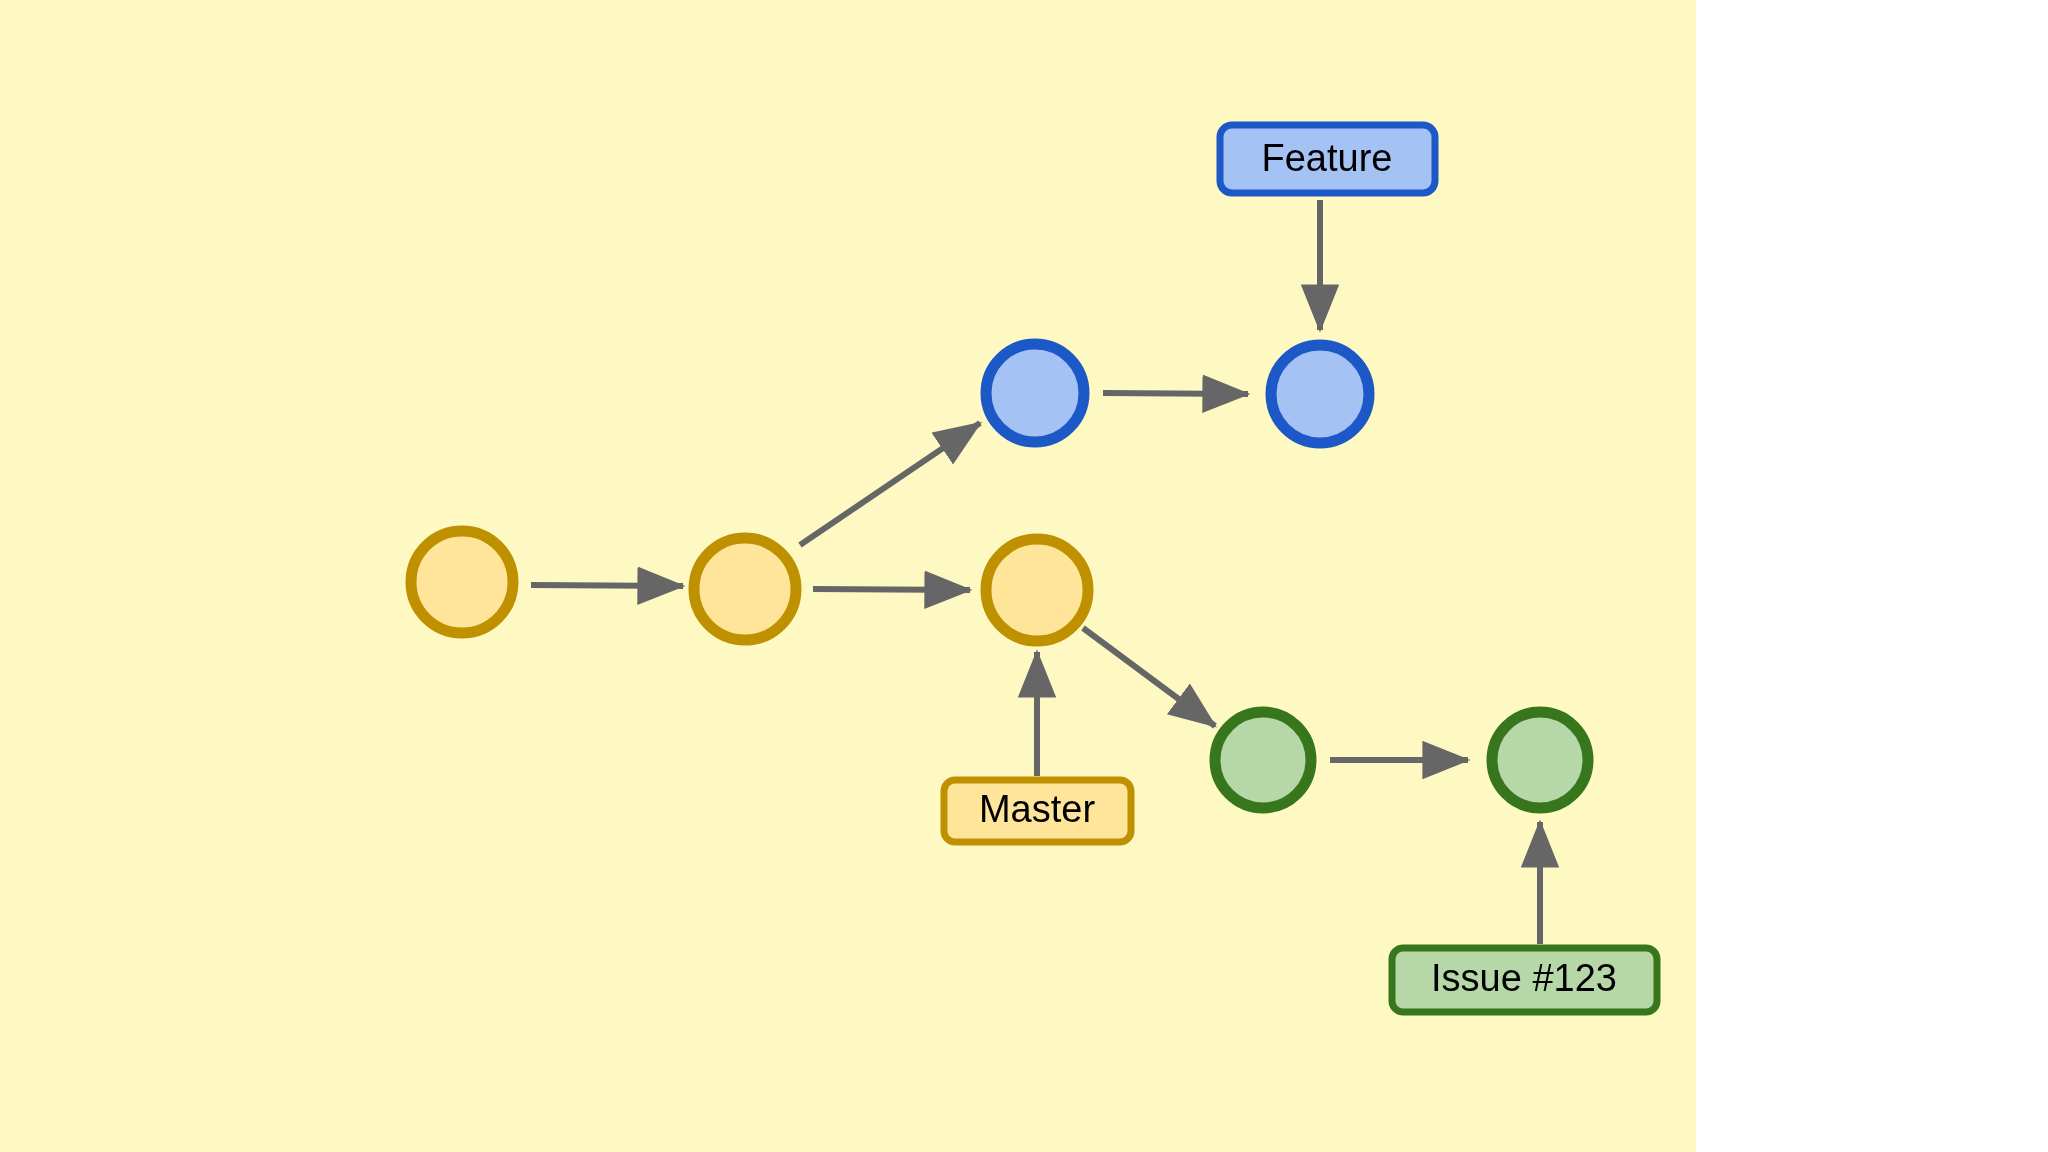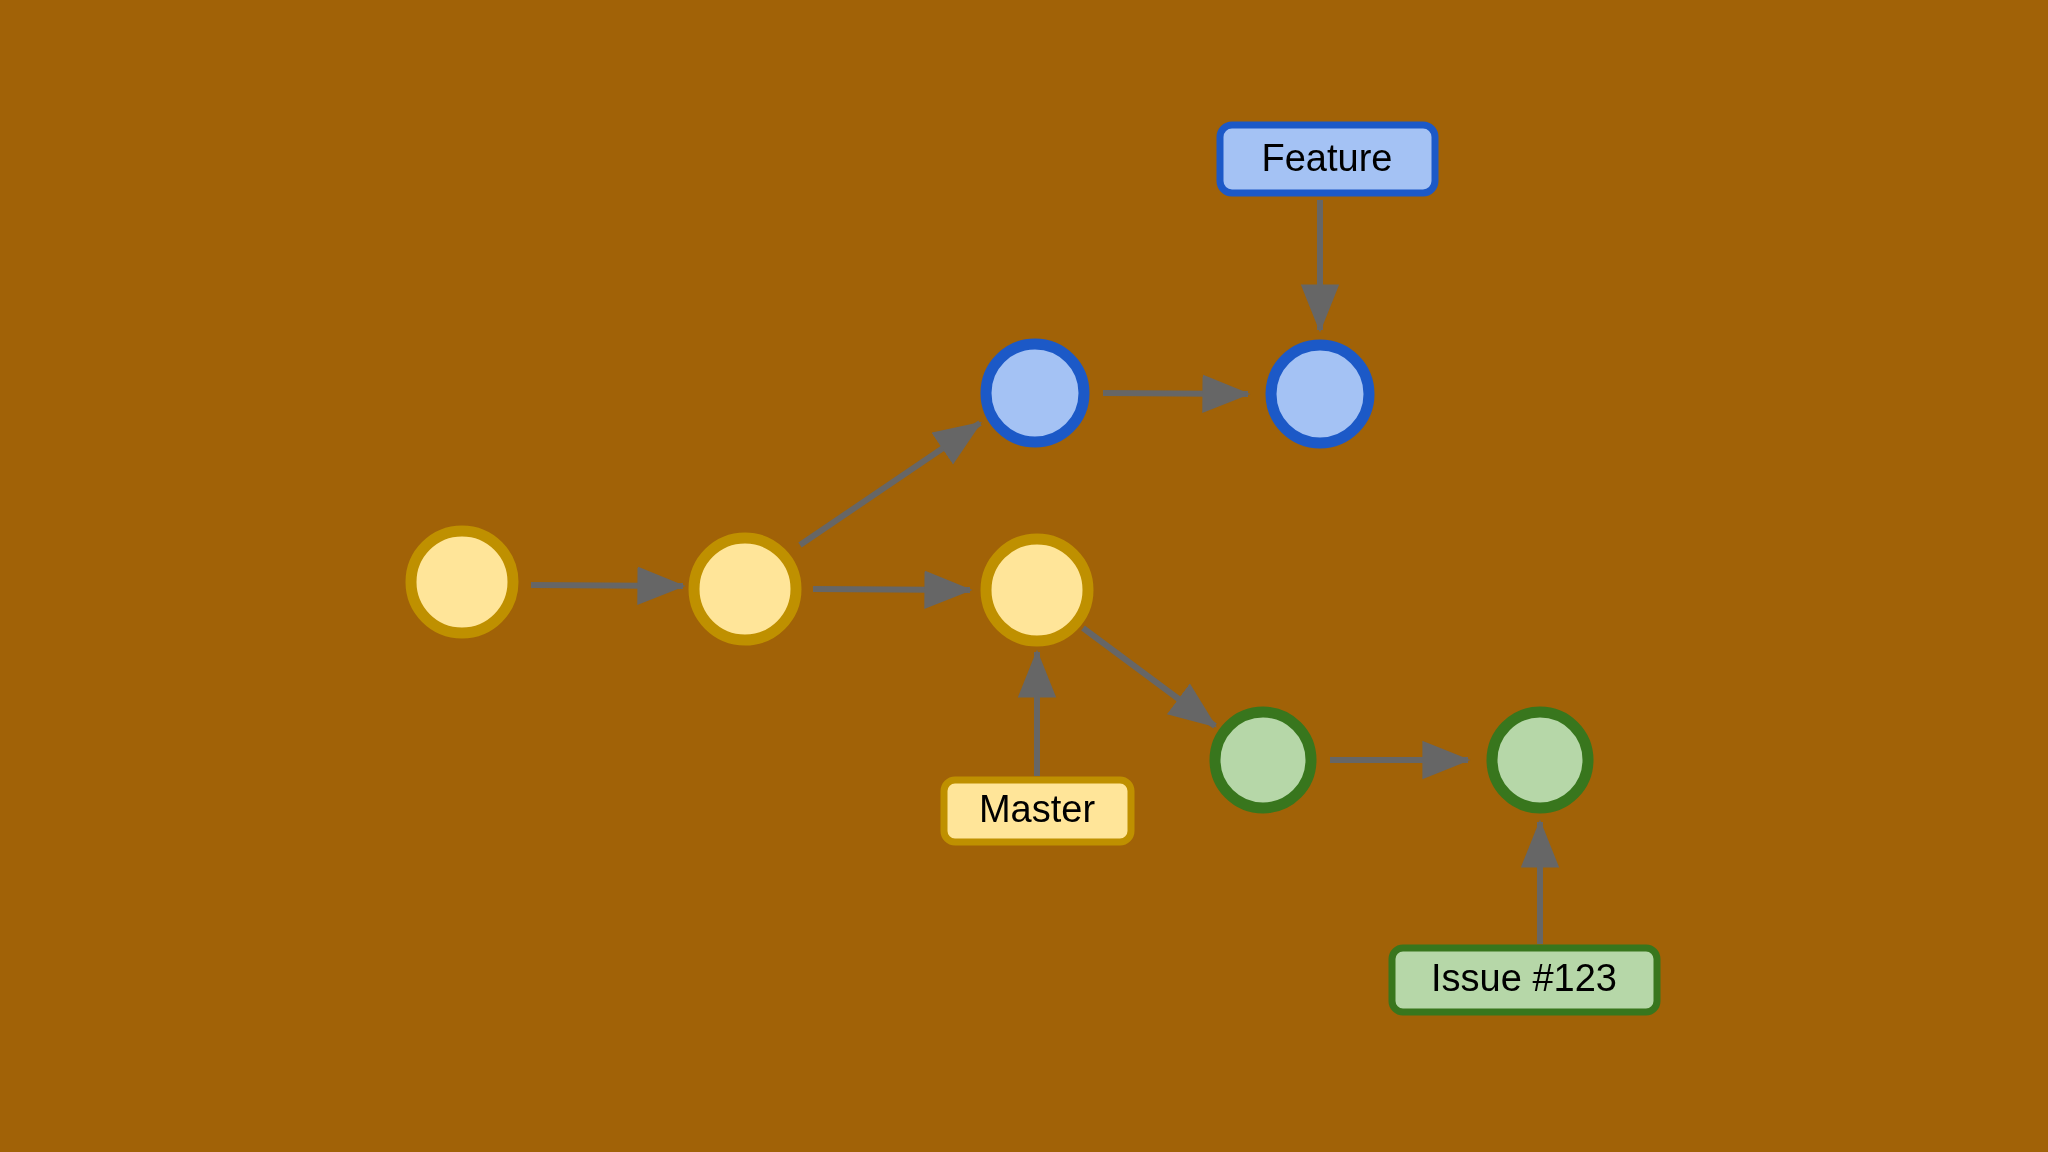--- a/index.html
+++ b/index.html
@@ -9,23 +9,23 @@
     background: #ffffff;
   }
   body {
     width: 2048px;
     height: 1152px;
     overflow: hidden;
     font-family: "Liberation Sans", sans-serif;
   }
   #diagram-root {
     position: relative;
-    width: 2048px;
+    width: 1696px;
     height: 1152px;
-    background: #a16207;
+    background: #fef9c3;
   }
   #diagram-svg {
     position: absolute;
     top: 0;
     left: 0;
     width: 2048px;
     height: 1152px;
   }
   .node-label-text {
     font-family: "Liberation Sans", sans-serif;

